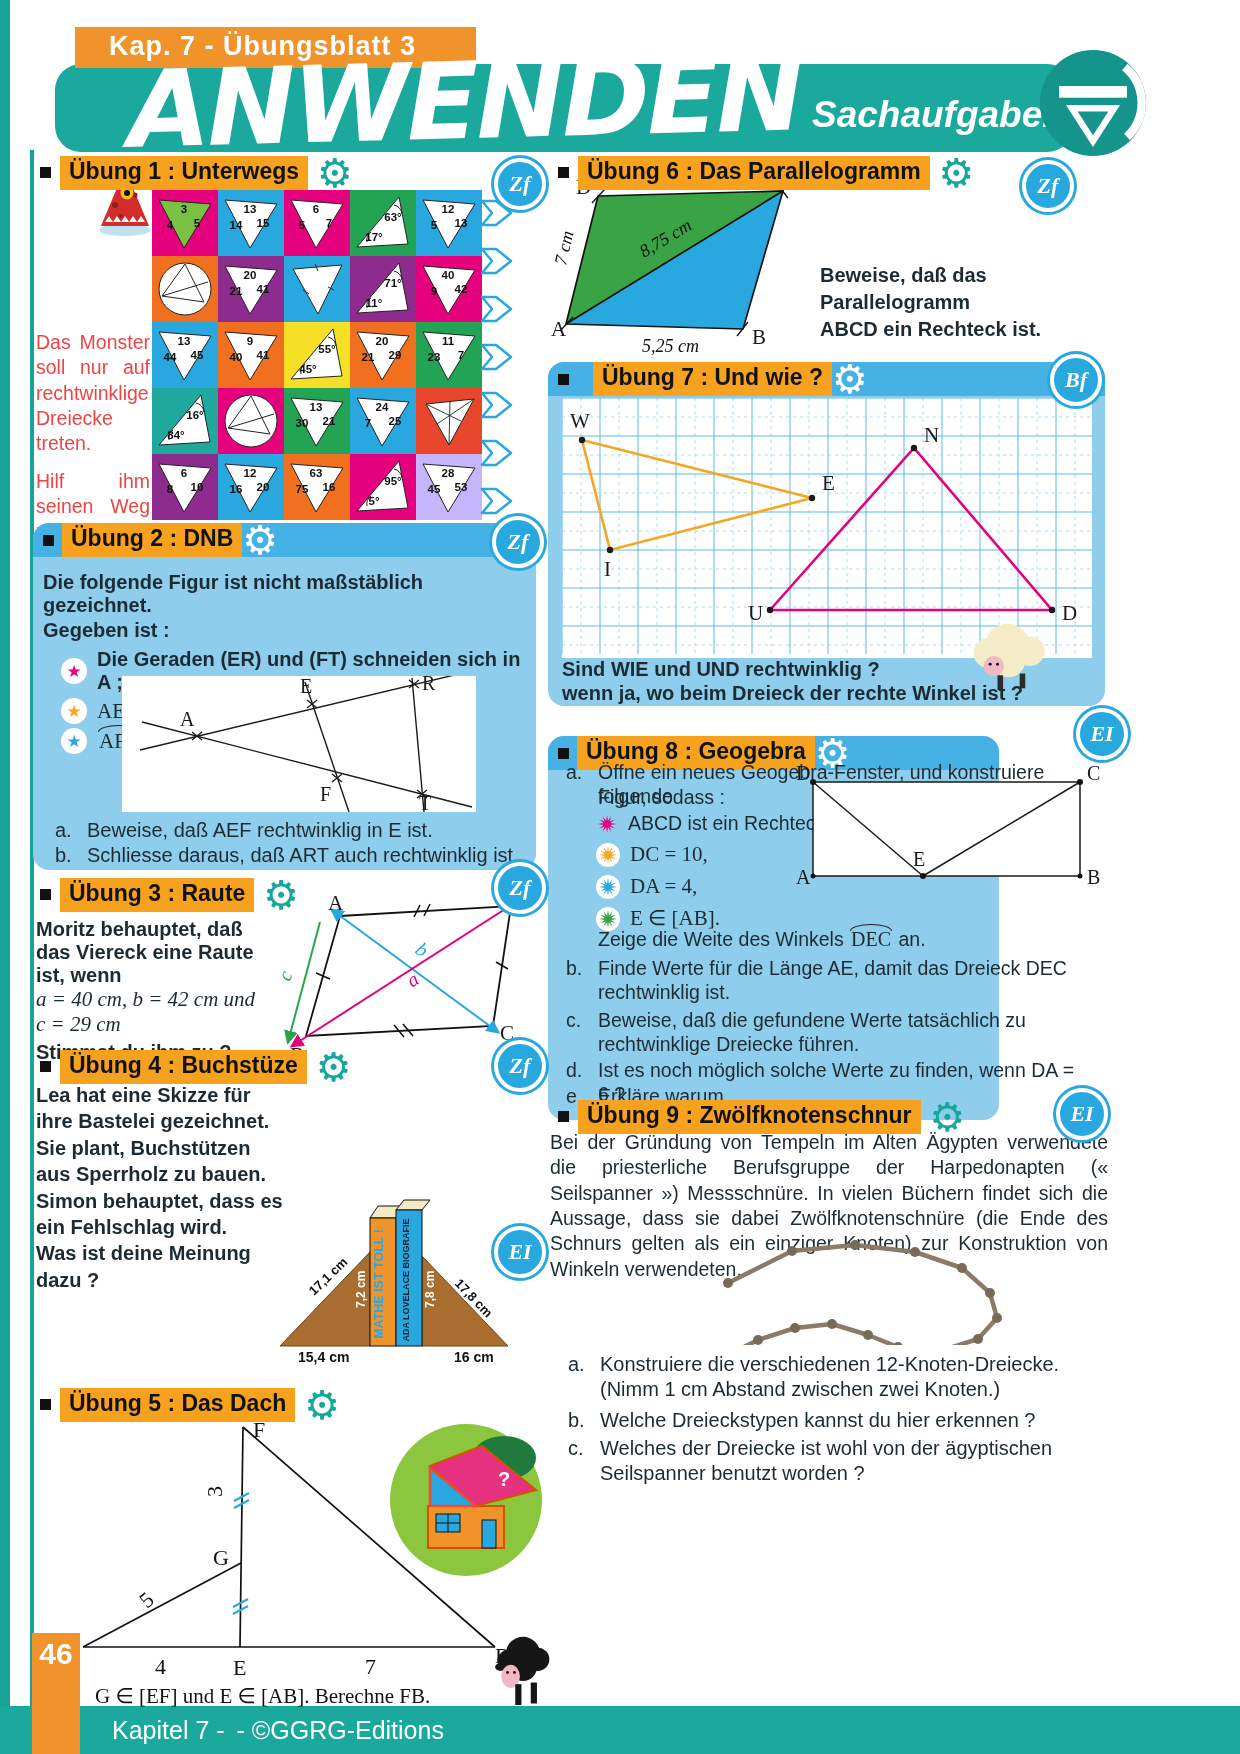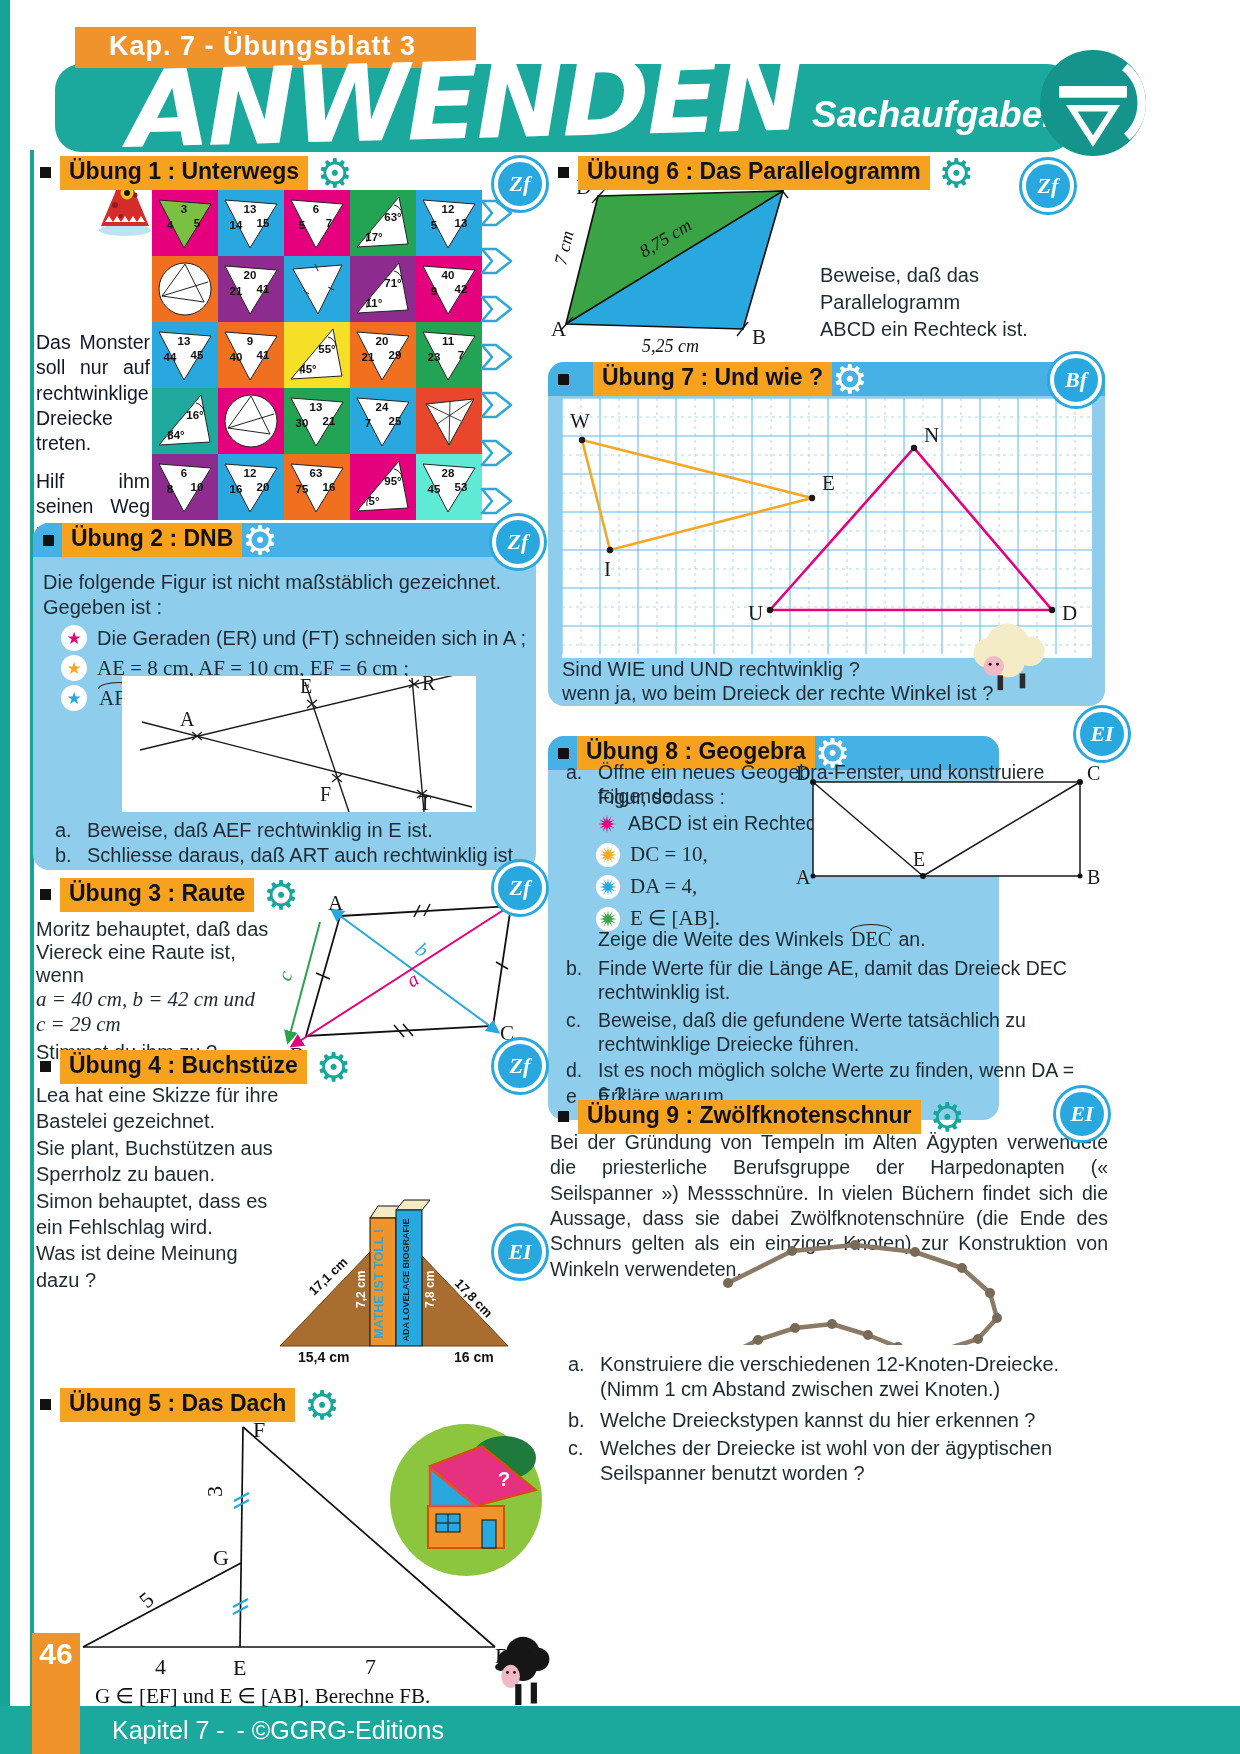--- a/index.html
+++ b/index.html
@@ -21,38 +21,38 @@
   .hl{background:#F6A21E;color:#111;font-weight:bold;font-size:23px;line-height:1.2;
       padding:2px 9px 4px;white-space:nowrap;}
   .gear{font-family:"DejaVu Sans",sans-serif;color:#16A79B;font-size:40px;line-height:.8;font-weight:normal;}
   .badge{width:44px;height:44px;border-radius:50%;background:#29A8DF;border:4px solid #fff;
          box-shadow:0 0 0 3px #29A8DF;color:#fff;font-weight:bold;font-size:22px;font-style:italic;
          display:flex;align-items:center;justify-content:center;font-family:"Liberation Serif",serif;z-index:6;}
   
   .panel{background:#8FCDEC;border-radius:16px;}
   .pbar{background:#45B1E4;height:34px;border-radius:16px 16px 0 0;display:flex;align-items:center;
         padding-left:10px;}
-  .btext{font-size:20px;color:#1c2b33;}
+  .btext{font-size:20px;color:#1c2b33;font-weight:bold;}
   .item{display:flex;gap:8px;font-size:20px;color:#1c2b33;line-height:1.25;}
   .ilab{width:24px;flex:none;}
   .serif{font-family:"Liberation Serif",serif;}
   .mathline{font-family:"Liberation Serif",serif;font-size:21px;}
   .overarc{position:relative;display:inline-block;padding:0 2px;}
   .overarc::before{content:"";position:absolute;left:1px;right:1px;top:-4px;height:6px;
         border:1.6px solid #222;border-bottom:none;border-radius:50% / 100% 100% 0 0;}
   
   #tri-grid{display:grid;grid-template-columns:repeat(5,66px);grid-auto-rows:66px;}
   .gcell svg{display:block;}
   #arrow-col div{height:48px;}
   .starb{width:26px;height:26px;border-radius:50%;background:#fff;display:inline-flex;flex:none;
          align-items:center;justify-content:center;font-size:17px;font-family:"DejaVu Sans",sans-serif;}
   .burst{width:22px;height:22px;display:inline-flex;flex:none;align-items:center;justify-content:center;}
   .burstc{width:24px;height:24px;border-radius:50%;background:#fff;display:inline-flex;flex:none;
           align-items:center;justify-content:center;}
-  .sidetext{font-size:19.5px;color:#0f172a;text-align:justify;line-height:1.3;}
+  .sidetext{font-size:19.5px;color:#ef4444;text-align:justify;line-height:1.3;}
   .footer{left:0;top:1706px;width:1240px;height:48px;background:#1BA99E;color:#fff;display:flex;
           align-items:center;gap:12px;padding-left:112px;box-sizing:border-box;z-index:5;}
   .pagenum{left:32px;top:1633px;width:48px;height:121px;background:#F0932B;color:#fff;font-weight:bold;
            font-size:30px;display:flex;justify-content:center;align-items:flex-start;padding-top:4px;z-index:6;}
 </style>
 </head>
 <body>
 
 <div class="page">
 
@@ -283,21 +283,21 @@
       </div>
       <div class="gcell" style="background: rgb(229, 0, 126);">
         <svg viewBox="0 0 66 66" width="66" height="66">
           <polygon points="7,57 49,7 58,54" fill="#fff" stroke="#222" stroke-width="1"></polygon>
           <path d="M44,15 a10,10 0 0 1 8,9" fill="none" stroke="#222"></path>
           <path d="M17,52 a10,10 0 0 1 4,-10" fill="none" stroke="#222"></path>
           <text x="43" y="31" font-size="11.5" font-weight="bold" fill="#101010" text-anchor="middle" font-family="Liberation Sans, sans-serif">95°</text>
           <text x="24" y="51" font-size="11.5" font-weight="bold" fill="#101010" text-anchor="middle" font-family="Liberation Sans, sans-serif">5°</text>
         </svg>
       </div>
-      <div class="gcell" style="background: #5eead4;">
+      <div class="gcell" style="background: #c4b5fd;">
         <svg viewBox="0 0 66 66" width="66" height="66">
           <polygon points="7,10 59,14 32,58" fill="#fff" stroke="#222" stroke-width="1"></polygon>
           <text x="32" y="23" font-size="11.5" font-weight="bold" fill="#101010" text-anchor="middle" font-family="Liberation Sans, sans-serif">28</text>
           <text x="18" y="39" font-size="11.5" font-weight="bold" fill="#101010" text-anchor="middle" font-family="Liberation Sans, sans-serif">45</text>
           <text x="45" y="37" font-size="11.5" font-weight="bold" fill="#101010" text-anchor="middle" font-family="Liberation Sans, sans-serif">53</text>
         </svg>
       </div>
     </div>
   <div id="arrow-col" class="abs" style="left:479px;top:198px">
       <div><svg width="36" height="30" viewBox="0 0 36 30">

